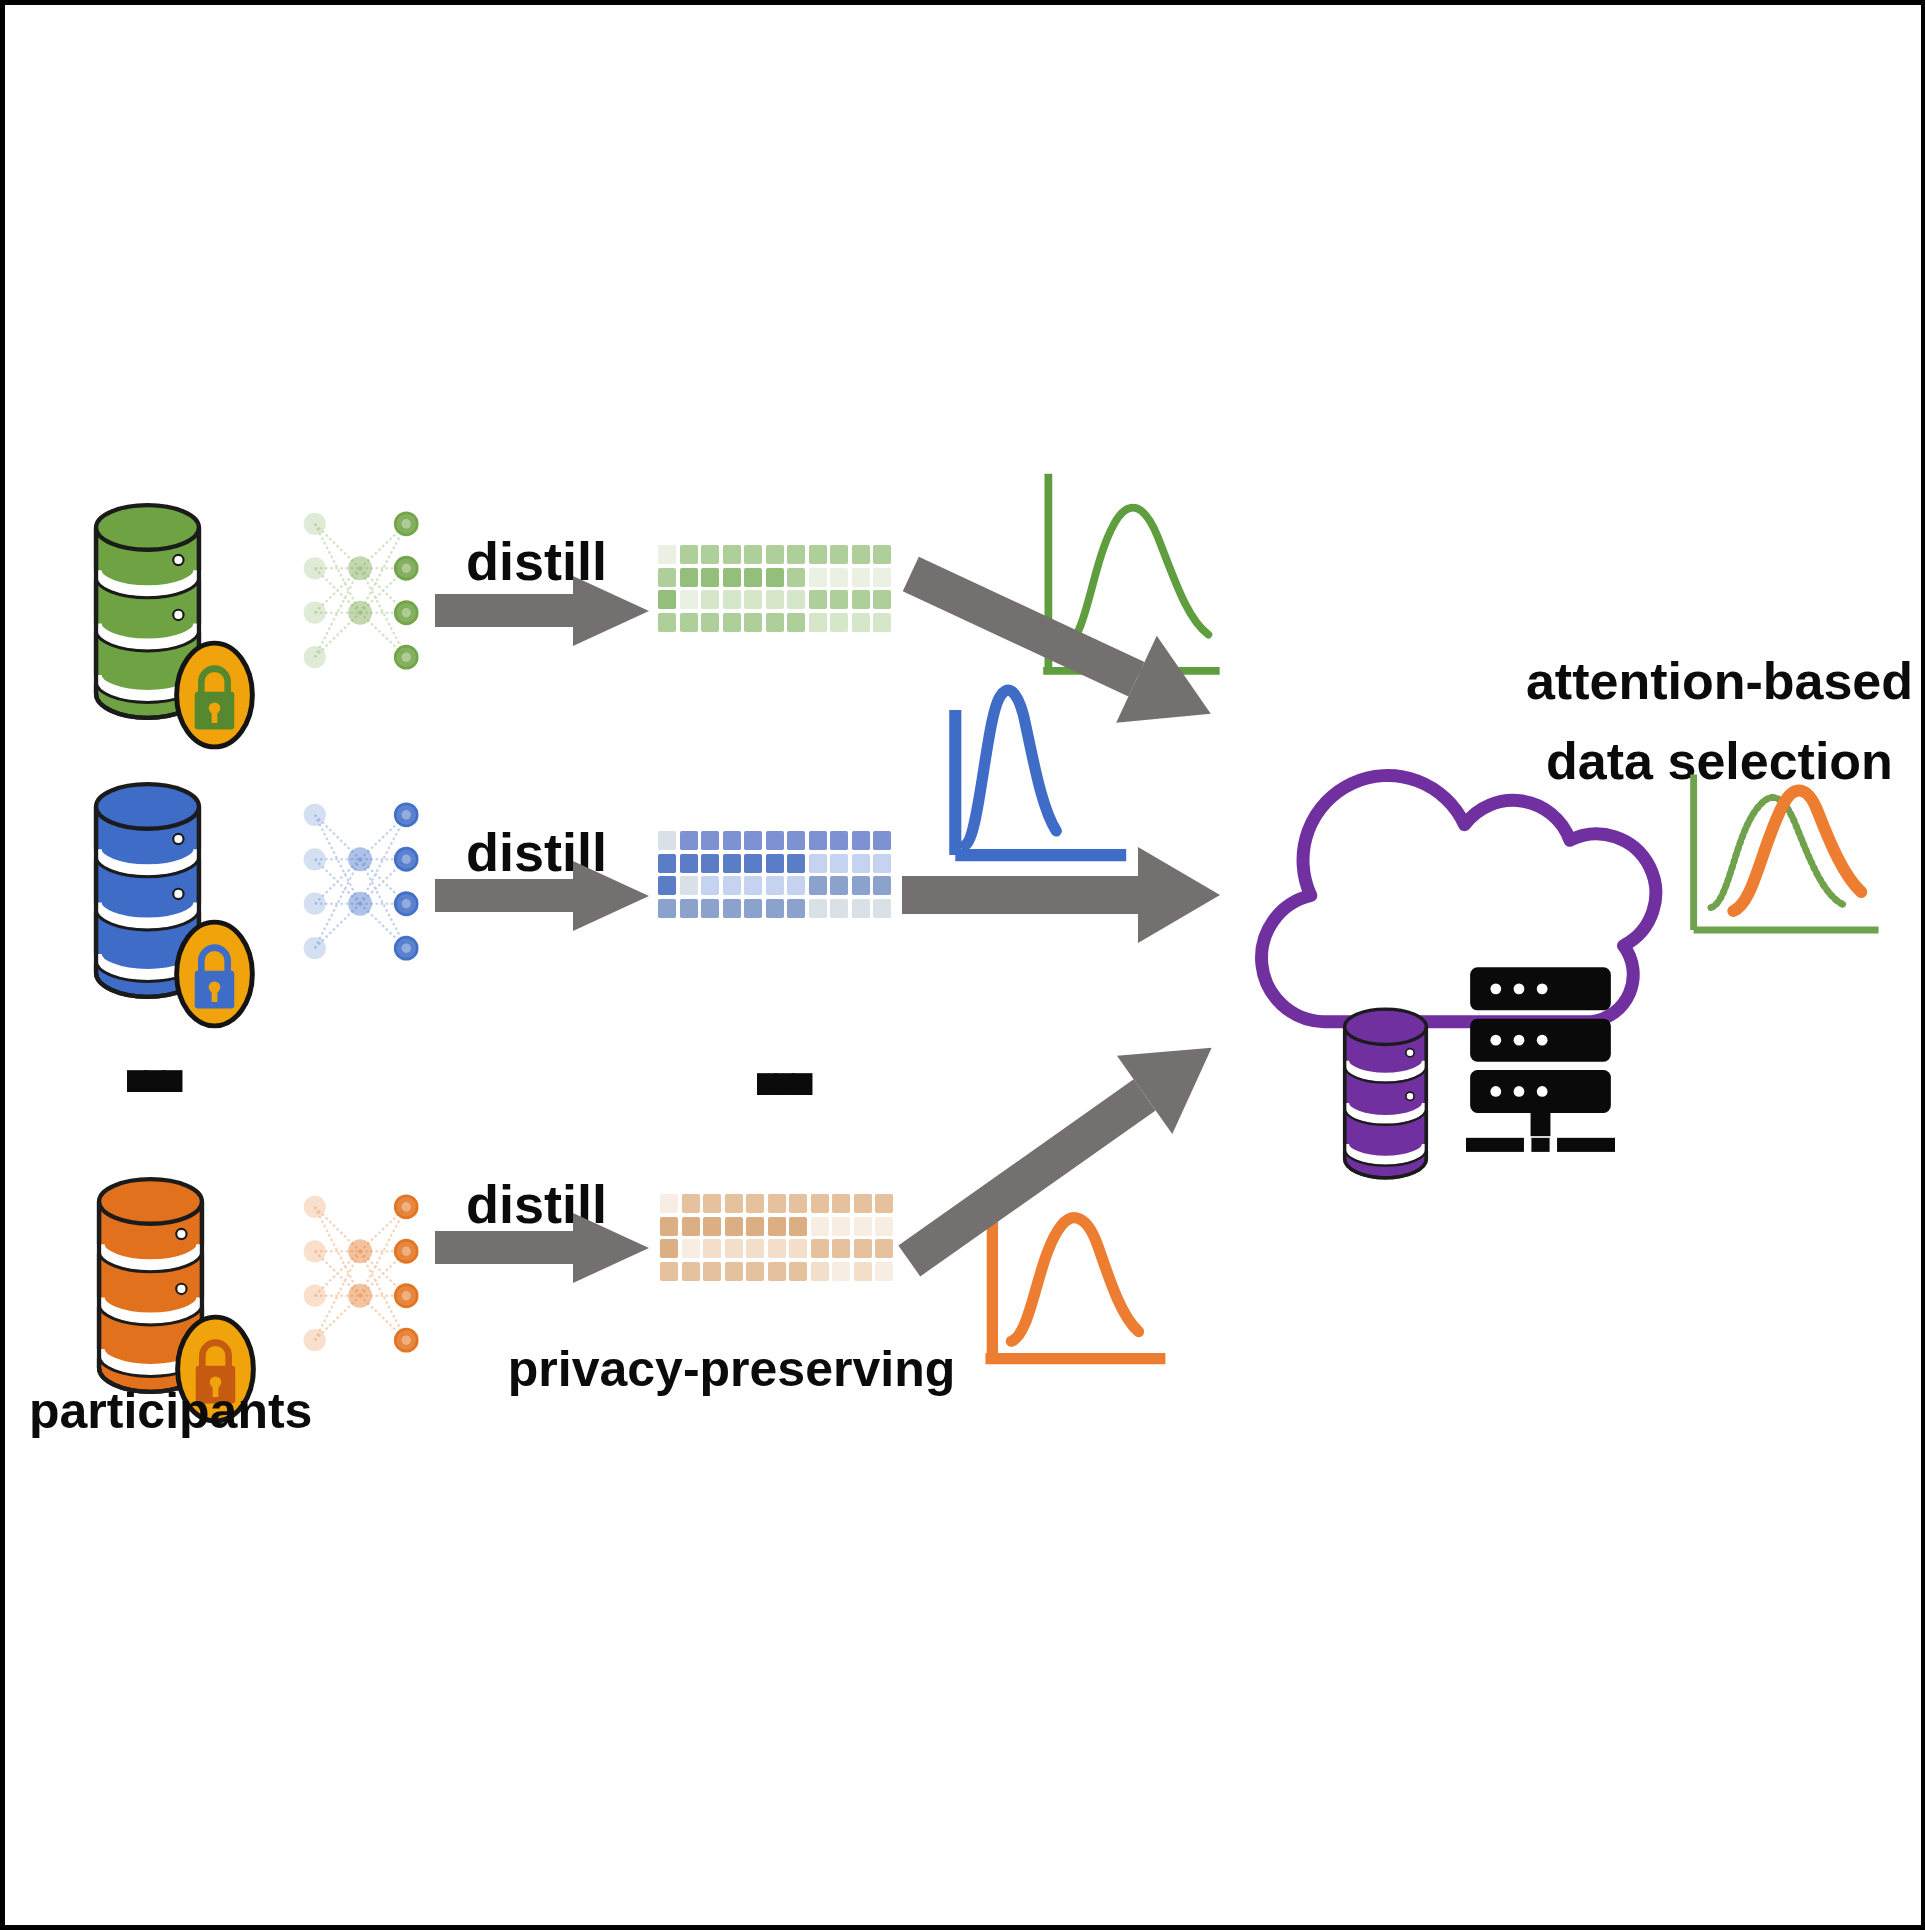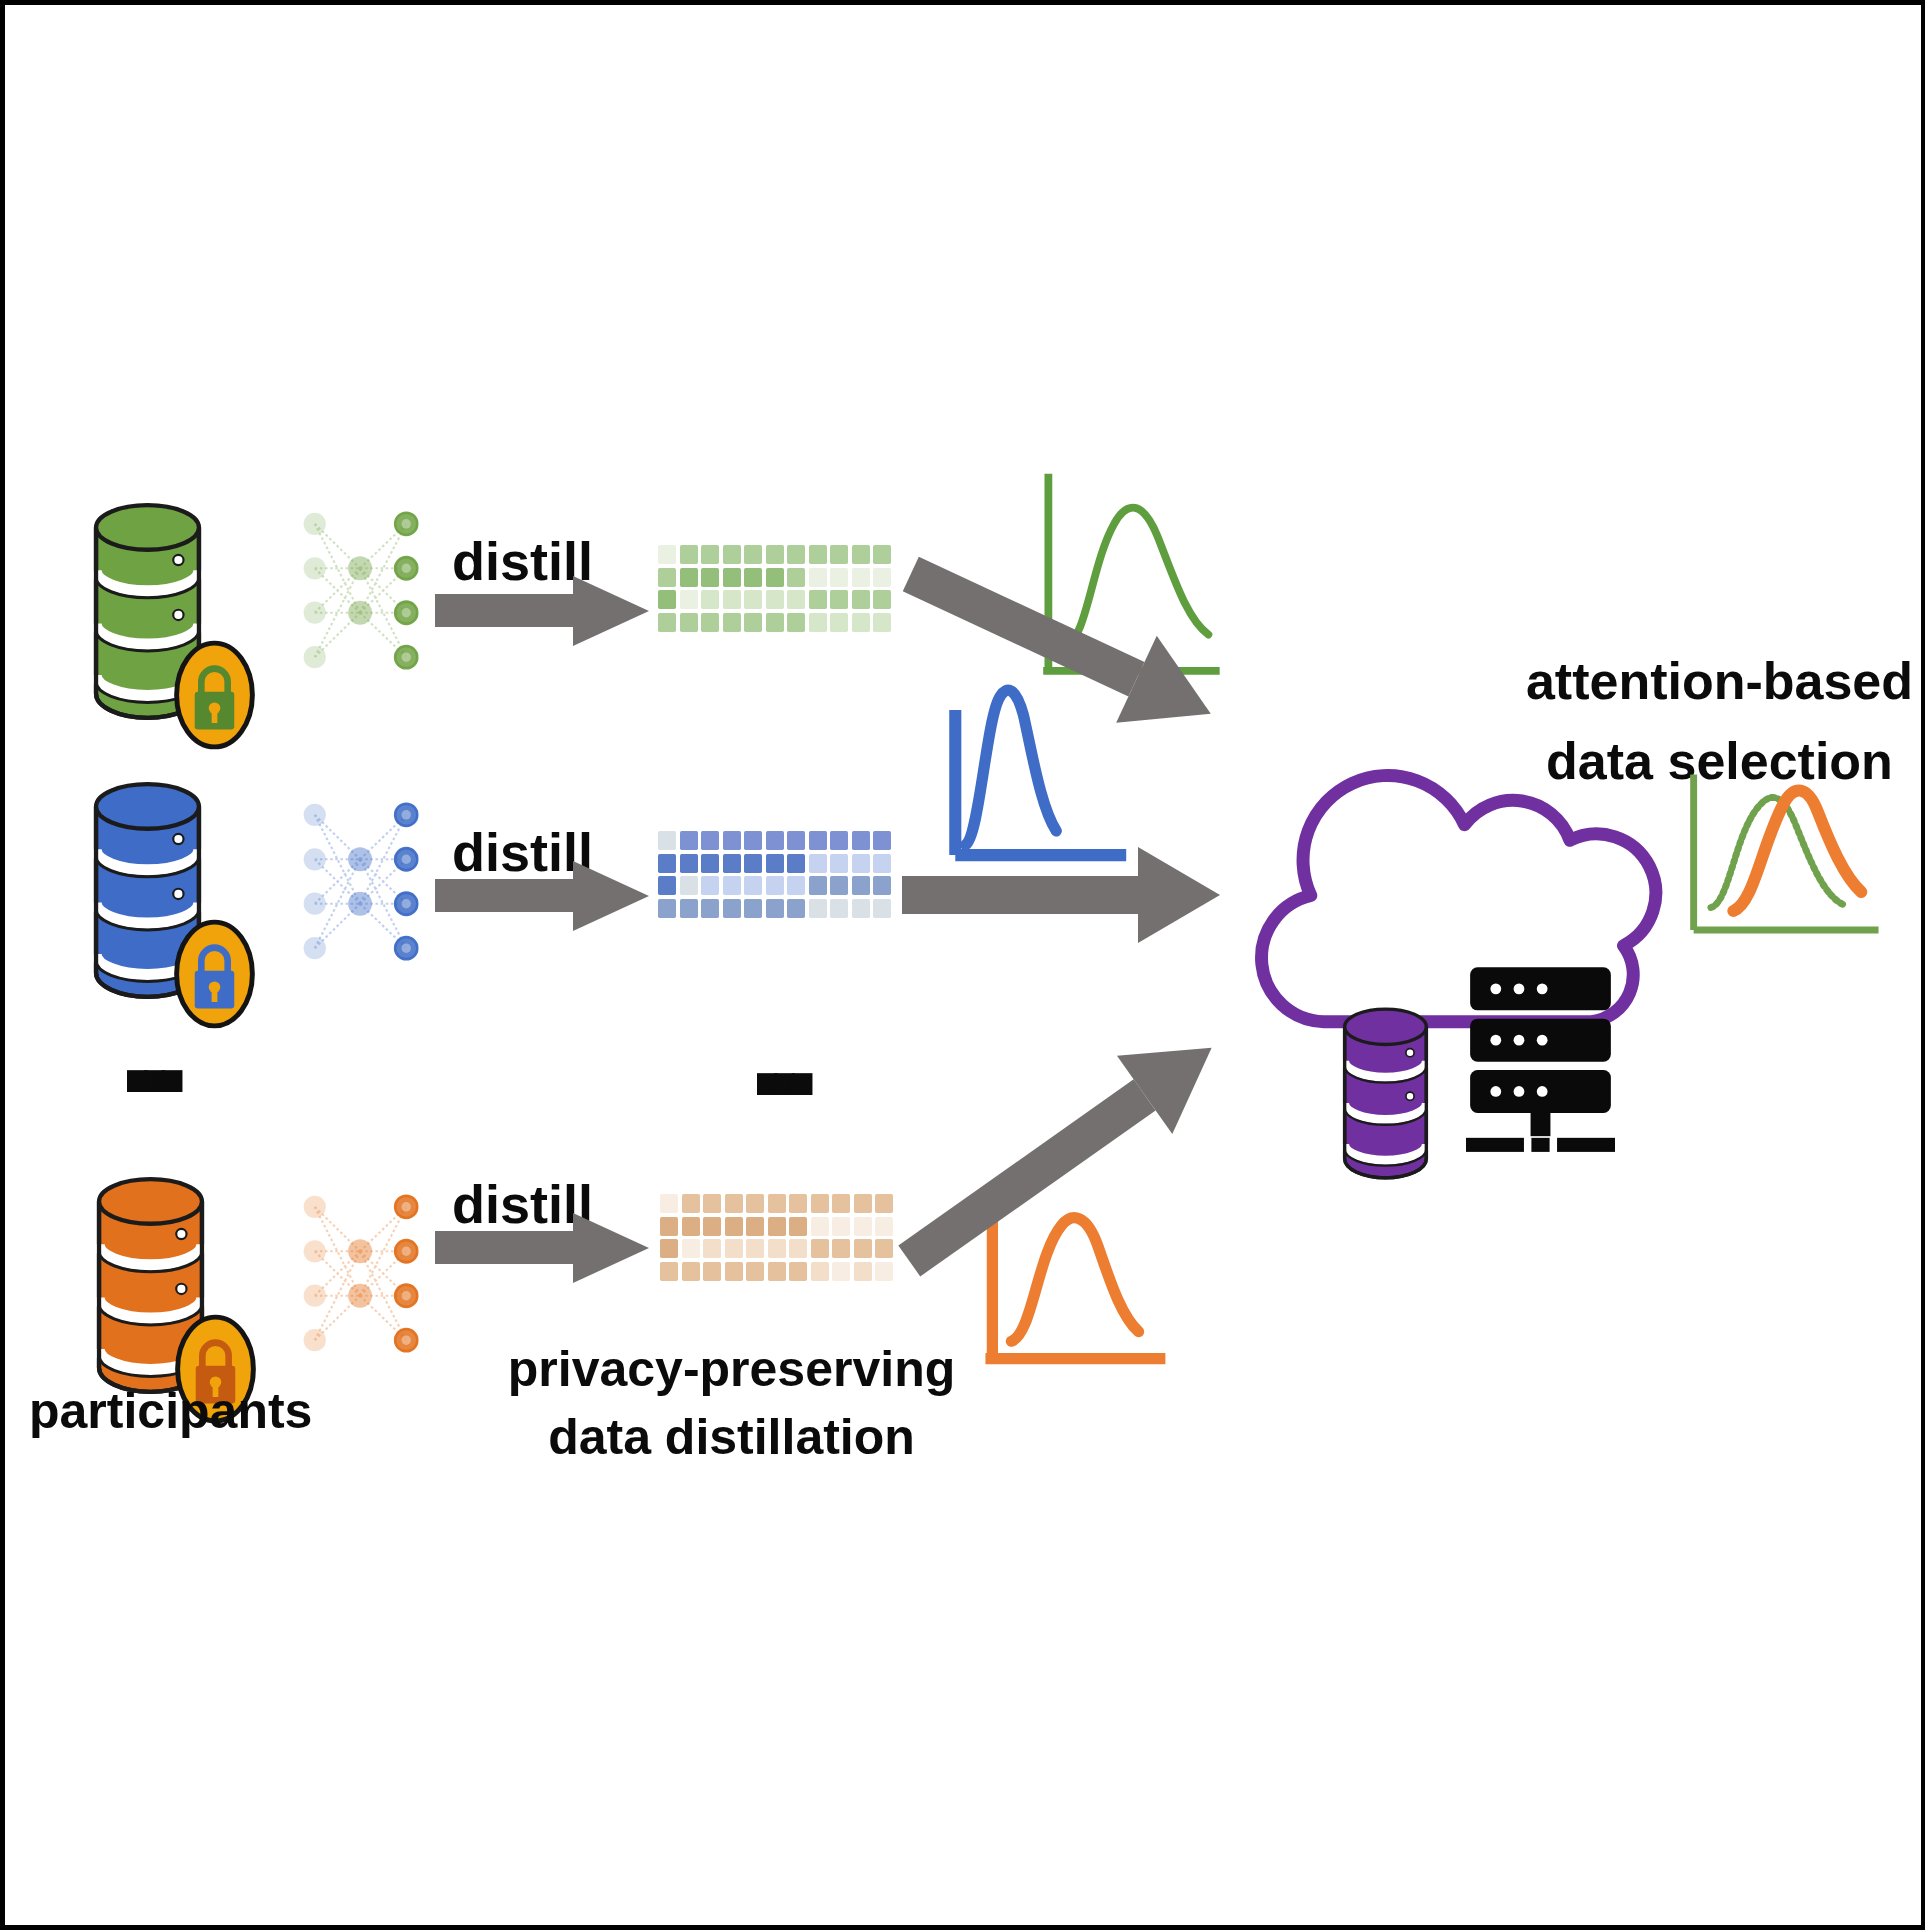--- a/index.html
+++ b/index.html
@@ -8,21 +8,21 @@
     width:1926px;height:1930px;
     background:#fff;
     border:5.2px solid #000;
     box-sizing:border-box;
     overflow:hidden;
     font-family:"Liberation Sans","DejaVu Sans",sans-serif;
     color:var(--text,#0b0b0b);
   }
   
   .lbl{position:absolute;font-weight:700;color:var(--text,#0b0b0b);}
-  .distill-lbl{left:388px;width:259px;text-align:center;font-size:54px;line-height:55px;}
+  .distill-lbl{left:402px;width:259px;text-align:center;font-size:54px;line-height:55px;}
   .dots{position:absolute;font-weight:700;font-size:147px;line-height:147px;letter-spacing:-0.16em;}
   .participants-lbl{left:24px;top:1379px;font-size:50px;line-height:55px;}
   .privacy-lbl{left:467px;top:1330px;width:519px;text-align:center;font-size:50px;line-height:68px;}
   .downstream-lbl{left:1200px;top:1164px;width:519px;text-align:center;font-size:55px;line-height:84px;}
   .attention-lbl{left:1455px;top:636px;width:519px;text-align:center;font-size:52px;line-height:80px;}
   
   .iconsvg{position:absolute;overflow:visible;}
   
   .dgrid{position:absolute;display:grid;grid-template-columns:repeat(11,18px);grid-auto-rows:19px;gap:3.5px;}
   .dgrid .cell{border-radius:1.7px;}
@@ -350,16 +350,15 @@
   </div>
   <svg class="iconsvg" style="left:1680px;top:759px" width="197" height="173" viewBox="0 0 228 200">
     <path d="M10 12 V192 M10 192 H224" fill="none" stroke="var(--axisg)" stroke-width="8"></path>
     <path d="M30 166 C52 160 58 76 88 46 C100 33 114 35 128 70 C145 112 160 152 184 163" fill="none" stroke="var(--axisg)" stroke-width="8" stroke-dasharray="3 4.5" stroke-linecap="round"></path>
     <path d="M56 170 C80 160 88 96 114 46 C126 24 142 24 154 56 C168 92 184 130 204 148" fill="none" stroke="var(--co)" stroke-width="14" stroke-linecap="round"></path>
   </svg>
 
   <div class="lbl participants-lbl">participants</div>
   <div class="lbl privacy-lbl">
     <div>privacy-preserving</div>
-    <div>data distillation</div>
   </div>
 </div>
 
 
 </body></html>

